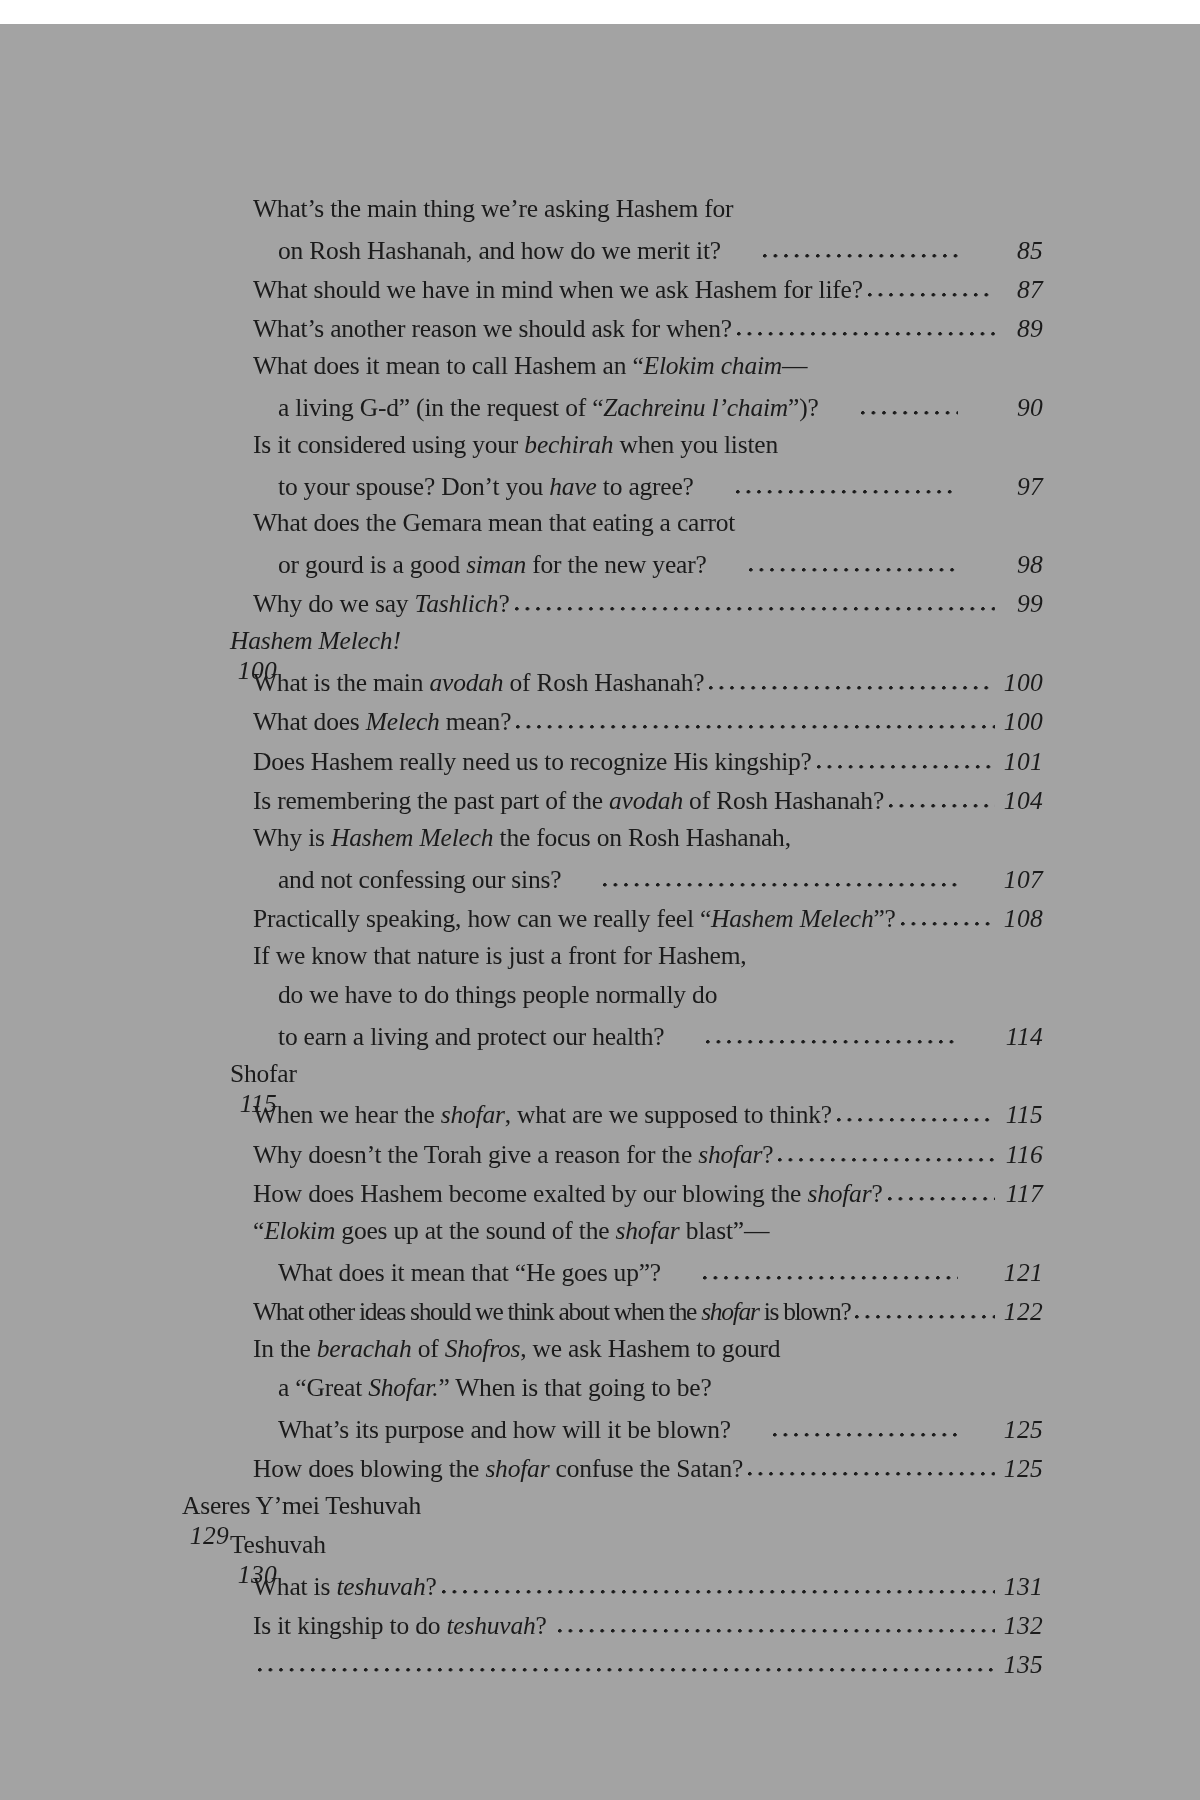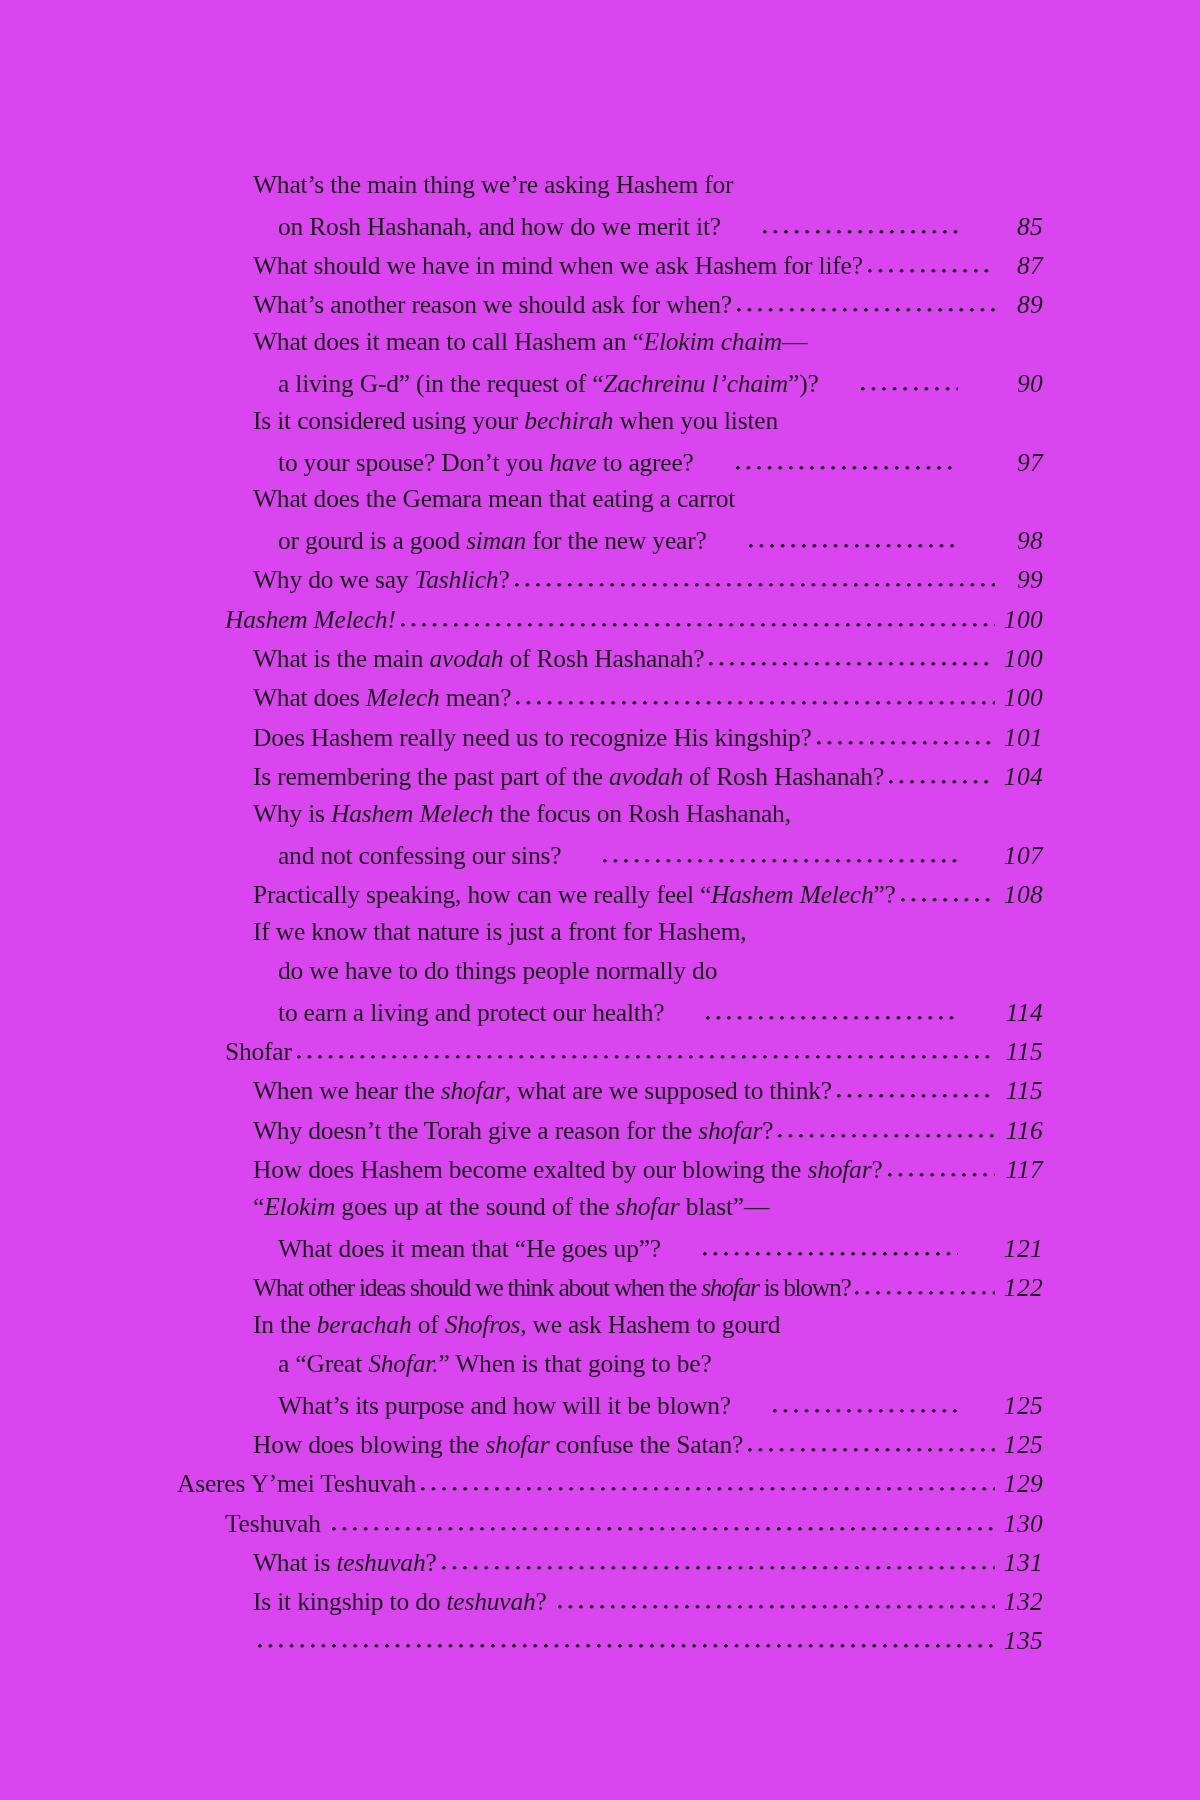--- a/index.html
+++ b/index.html
@@ -11,37 +11,38 @@
     height: 1800px;
     background: #ffffff;
     color: #1b1b1b;
     font-family: "Liberation Serif", "DejaVu Serif", serif;
     position: relative;
     overflow: hidden;
   }
   .page {
     position: absolute;
     inset: 0;
-    background: #d946ef;
+    background: #a3a3a3;
+    margin-top: 24px;
   }
   .toc {
     position: absolute;
     top: 170px;
     left: 177px;
     width: 866px;
   }
   .row {
     display: flex;
     align-items: baseline;
     height: 39.3px;
     font-size: 25.5px;
     white-space: pre;
   }
-  .lvl0 { padding-left: 0; }
-  .lvl1 { padding-left: 48px; }
+  .lvl0 { padding-left: 0; flex-direction: column; }
+  .lvl1 { padding-left: 48px; flex-direction: column; }
   .lvl2 { padding-left: 76px; }
   .lvl3 { padding-left: 101px; gap: 37px; }
   .txt {
     flex: 0 0 auto;
     letter-spacing: -0.2px;
   }
   .condensed .txt {
     letter-spacing: -1.3px;
     text-align: right;
   }

